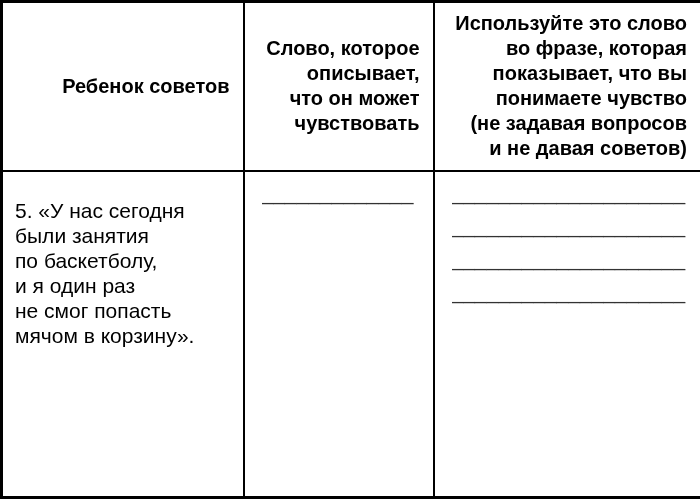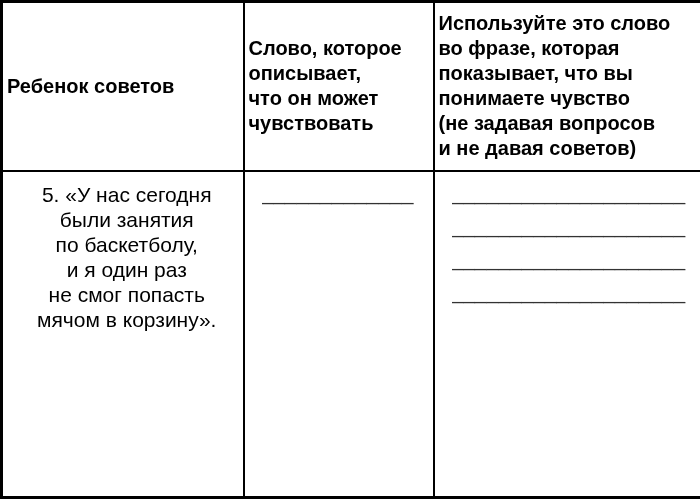--- a/index.html
+++ b/index.html
@@ -36,33 +36,33 @@
   col.c3 { width: 268px; }
 
   tr.header-row { height: 169px; }
   tr.body-row-1 { height: 175px; }
   tr.body-row-2 { height: 150px; }
 
   th {
     font-weight: bold;
     font-size: 20px;
     line-height: 25px;
-    text-align: left;
+    text-align: right;
     vertical-align: middle;
     white-space: pre-line;
-    padding: 4px 4px;
+    padding: 4px 13px;
   }
   td.says {
     font-weight: normal;
     font-size: 21px;
     line-height: 25px;
-    text-align: center;
+    text-align: left;
     vertical-align: top;
     white-space: pre-line;
-    padding: 10px 4px 4px 12px;
+    padding: 26px 4px 4px 12px;
   }
   td.blank-cell {
     vertical-align: top;
     padding: 4px 4px 4px 17px;
   }
   .blank {
     font-size: 21px;
     line-height: 33px;
     letter-spacing: 0;
     white-space: nowrap;

